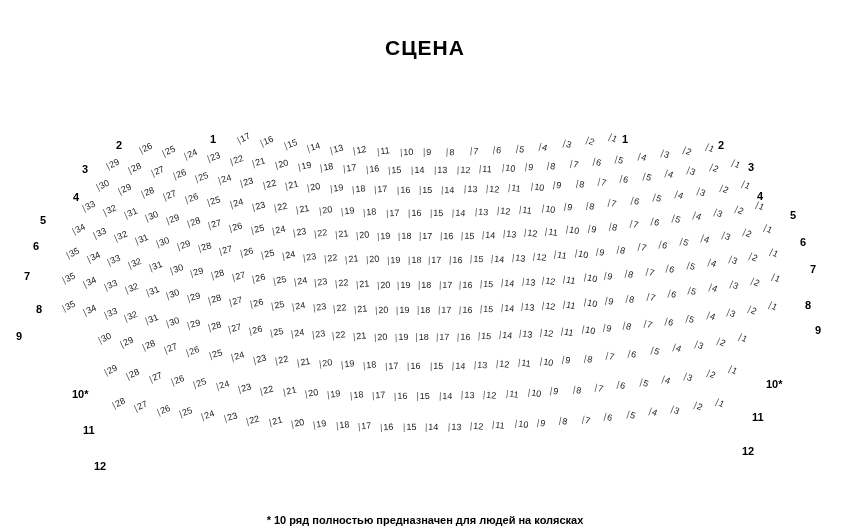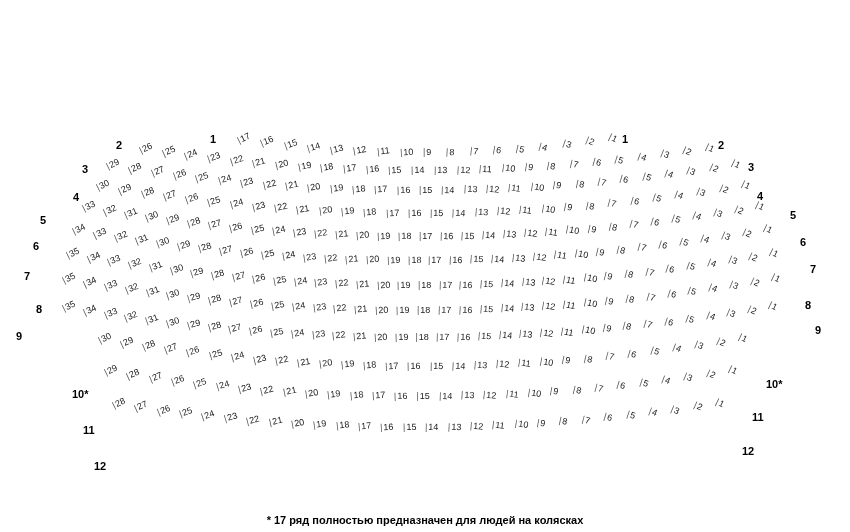--- a/index.html
+++ b/index.html
@@ -54,20 +54,21 @@
     font-weight: bold;
     color: #000000;
     white-space: nowrap;
   }
 </style>
 </head>
 <body>
 
 <div id="stage-map">
 
+  <div id="stage-title">СЦЕНА</div>
 
   <div id="seats-layer">
       <div class="seat" style="left: 237px; top: 133px; transform: rotate(-26deg);"><span class="sep">|</span><span>17</span></div>
       <div class="seat" style="left: 260.25px; top: 136.281px; transform: rotate(-22.75deg);"><span class="sep">|</span><span>16</span></div>
       <div class="seat" style="left: 283.5px; top: 139.125px; transform: rotate(-19.5deg);"><span class="sep">|</span><span>15</span></div>
       <div class="seat" style="left: 306.75px; top: 141.531px; transform: rotate(-16.25deg);"><span class="sep">|</span><span>14</span></div>
       <div class="seat" style="left: 330px; top: 143.5px; transform: rotate(-13deg);"><span class="sep">|</span><span>13</span></div>
       <div class="seat" style="left: 353.25px; top: 145.031px; transform: rotate(-9.75deg);"><span class="sep">|</span><span>12</span></div>
       <div class="seat" style="left: 376.5px; top: 146.125px; transform: rotate(-6.5deg);"><span class="sep">|</span><span>11</span></div>
       <div class="seat" style="left: 399.75px; top: 146.781px; transform: rotate(-3.25deg);"><span class="sep">|</span><span>10</span></div>
@@ -443,15 +444,15 @@
       <div class="seat" style="left: 604.148px; top: 412.486px; transform: rotate(16.37deg);"><span class="sep">|</span><span>6</span></div>
       <div class="seat" style="left: 626.519px; top: 410.115px; transform: rotate(18.3deg);"><span class="sep">|</span><span>5</span></div>
       <div class="seat" style="left: 648.889px; top: 407.481px; transform: rotate(20.22deg);"><span class="sep">|</span><span>4</span></div>
       <div class="seat" style="left: 671.259px; top: 404.584px; transform: rotate(22.15deg);"><span class="sep">|</span><span>3</span></div>
       <div class="seat" style="left: 693.63px; top: 401.424px; transform: rotate(24.07deg);"><span class="sep">|</span><span>2</span></div>
       <div class="seat" style="left: 716px; top: 398px; transform: rotate(26deg);"><span class="sep">|</span><span>1</span></div>
       <div class="rowlabel" style="left: 94px; top: 460px;">12</div>
       <div class="rowlabel" style="left: 742px; top: 445px;">12</div>
     </div>
 
-  <div id="footnote">* 17 ряд полностью предназначен для людей на колясках</div>
+  <div id="footnote">* 10 ряд полностью предназначен для людей на колясках</div>
 
 </div>
 
 </body></html>

